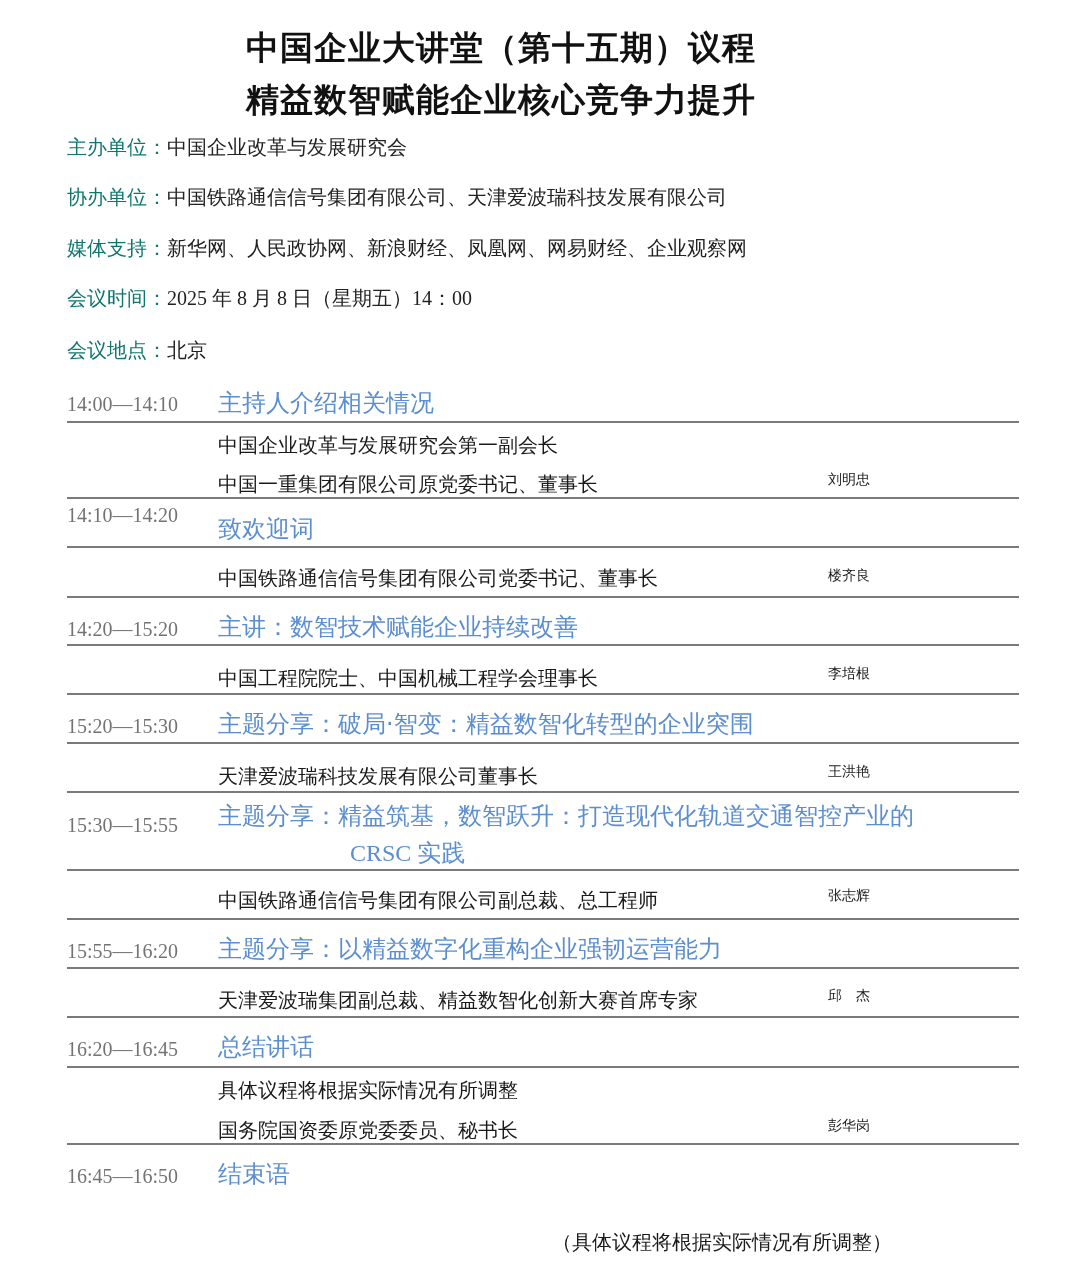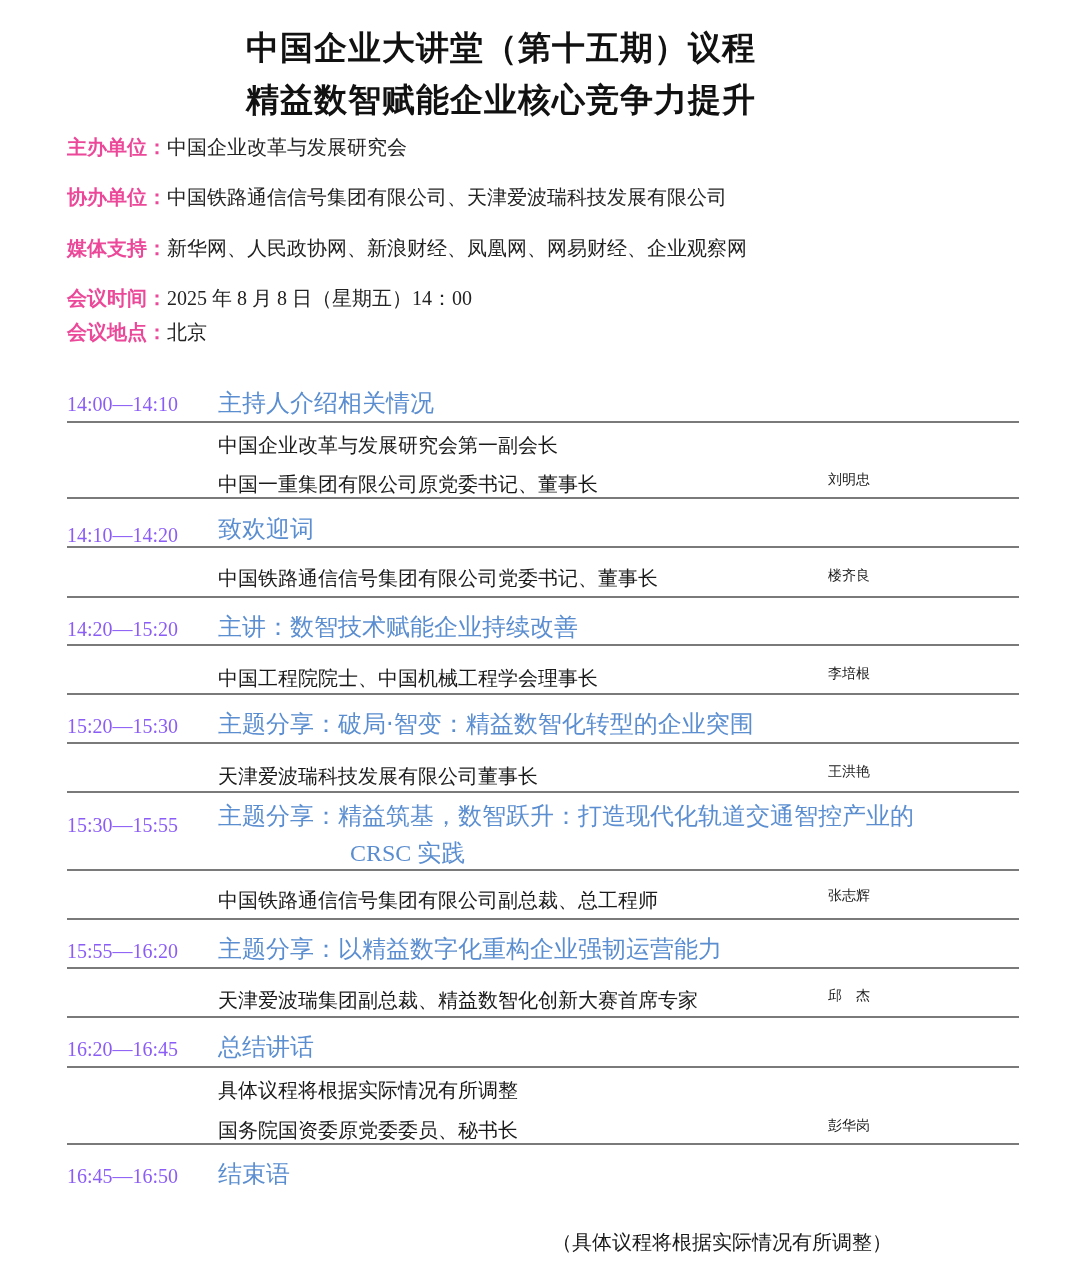--- a/index.html
+++ b/index.html
@@ -22,37 +22,37 @@
   .title.t1 { top: 26px; }
   .title.t2 { top: 78px; }
 
   .info-row {
     position: absolute;
     left: 67px;
     font-size: 20px;
     line-height: 28px;
     white-space: nowrap;
   }
-  .info-label { font-weight: bold; color: #ec4899; }
+  .info-label { font-weight: normal; color: #0f766e; }
   .info-value { color: #222; font-family: "Liberation Serif", "DejaVu Serif", serif; }
   .info-value.cjk { font-family: Liberation Serif, serif; }
 
   .sep {
     position: absolute;
     left: 67px;
     width: 952px;
     height: 2px;
     background: #7a7a7a;
   }
   .time {
     position: absolute;
     left: 67px;
     font-family: "Liberation Serif", "DejaVu Serif", serif;
     font-size: 20px;
-    color: #8b5cf6;
+    color: #737373;
     white-space: nowrap;
   }
   .topic {
     position: absolute;
     left: 218px;
     font-size: 24px;
     color: #5b8ed0;
     white-space: nowrap;
     line-height: 36px;
   }
@@ -92,33 +92,33 @@
 </div>
 <div class="info-row" style="top:183px;">
   <span class="info-label">协办单位：</span><span class="info-value cjk">中国铁路通信信号集团有限公司、天津爱波瑞科技发展有限公司</span>
 </div>
 <div class="info-row" style="top:234px;">
   <span class="info-label">媒体支持：</span><span class="info-value cjk">新华网、人民政协网、新浪财经、凤凰网、网易财经、企业观察网</span>
 </div>
 <div class="info-row" style="top:284px;">
   <span class="info-label">会议时间：</span><span class="info-value">2025 年 8 月 8 日（星期五）14：00</span>
 </div>
-<div class="info-row" style="top:318px;">
+<div class="info-row" style="top:336px;">
   <span class="info-label">会议地点：</span><span class="info-value cjk">北京</span>
 </div>
 
 <div class="time" style="top:393px;">14:00—14:10</div>
 <div class="topic" style="top:385px;">主持人介绍相关情况</div>
 <div class="sep" style="top:421px;"></div>
 <div class="speaker-title" style="top:432px;">中国企业改革与发展研究会第一副会长</div>
 <div class="speaker-title" style="top:471px;">中国一重集团有限公司原党委书记、董事长</div>
 <div class="speaker-name" style="top:471px;">刘明忠</div>
 <div class="sep" style="top:497px;"></div>
 
-<div class="time" style="top:524px;">14:10—14:20</div>
+<div class="time" style="top:504px;">14:10—14:20</div>
 <div class="topic" style="top:511px;">致欢迎词</div>
 <div class="sep" style="top:546px;"></div>
 <div class="speaker-title" style="top:565px;">中国铁路通信信号集团有限公司党委书记、董事长</div>
 <div class="speaker-name" style="top:567px;">楼齐良</div>
 <div class="sep" style="top:596px;"></div>
 
 <div class="time" style="top:618px;">14:20—15:20</div>
 <div class="topic" style="top:609px;">主讲：数智技术赋能企业持续改善</div>
 <div class="sep" style="top:644px;"></div>
 <div class="speaker-title" style="top:665px;">中国工程院院士、中国机械工程学会理事长</div>

